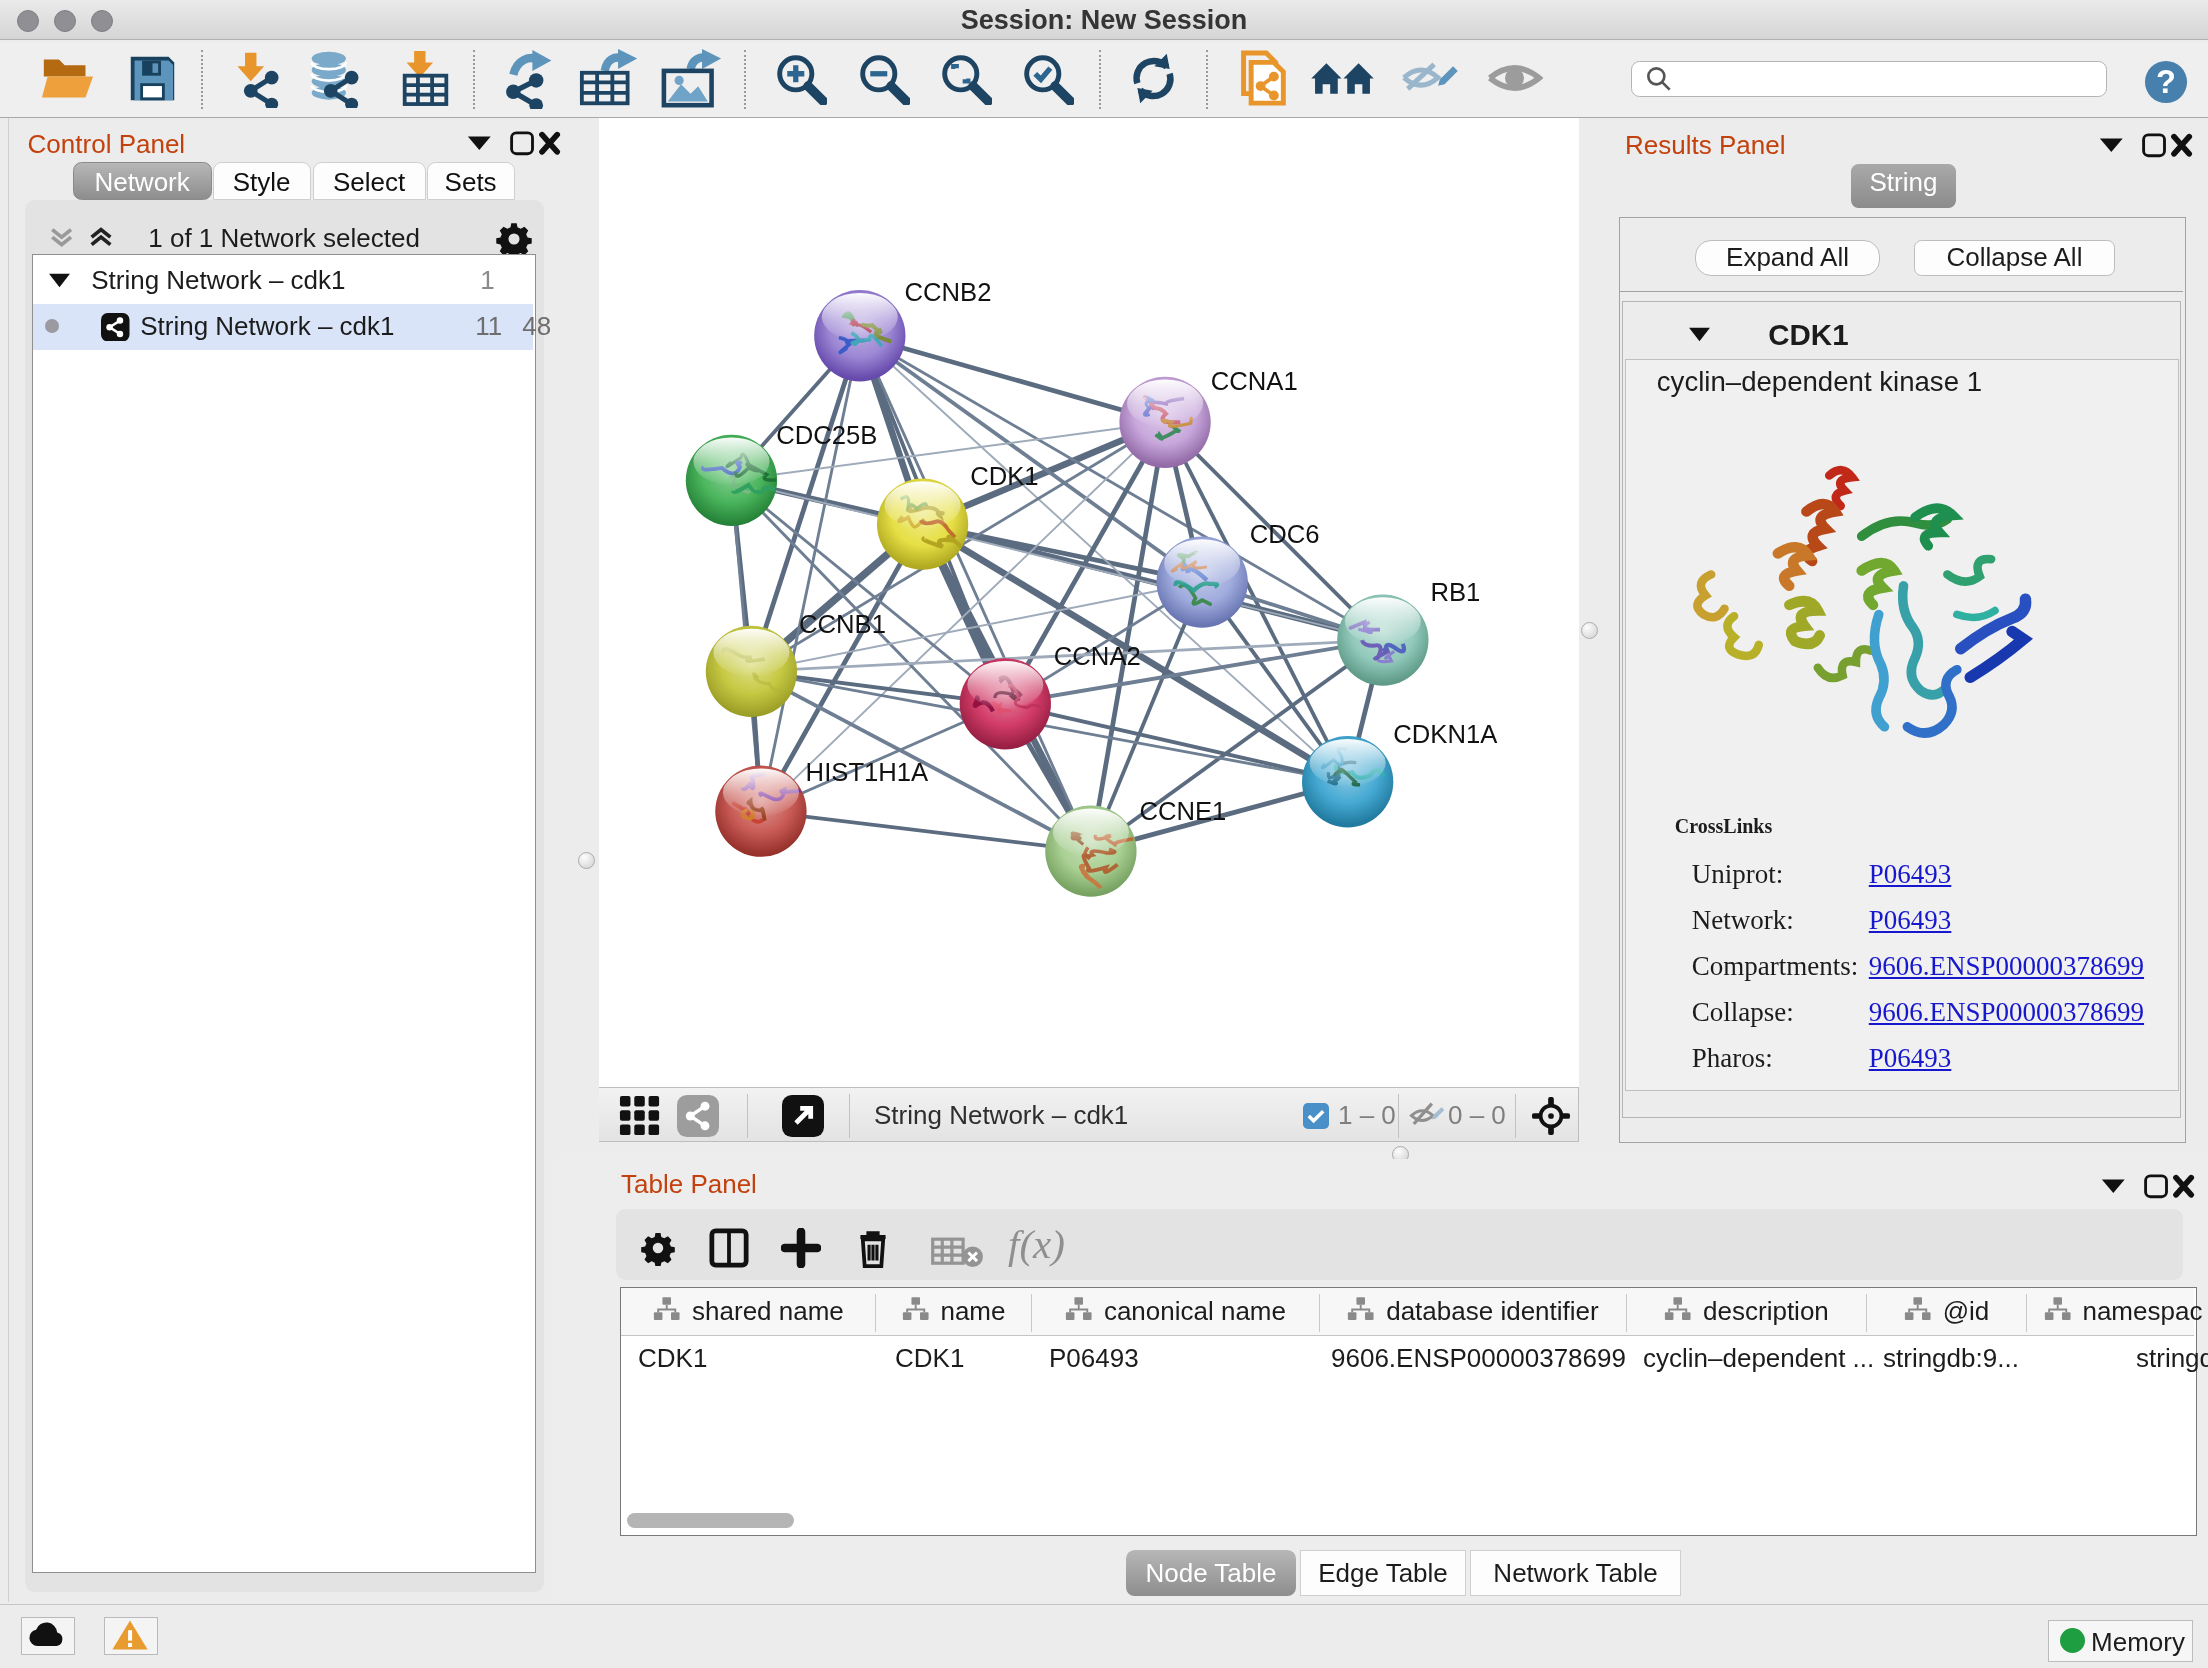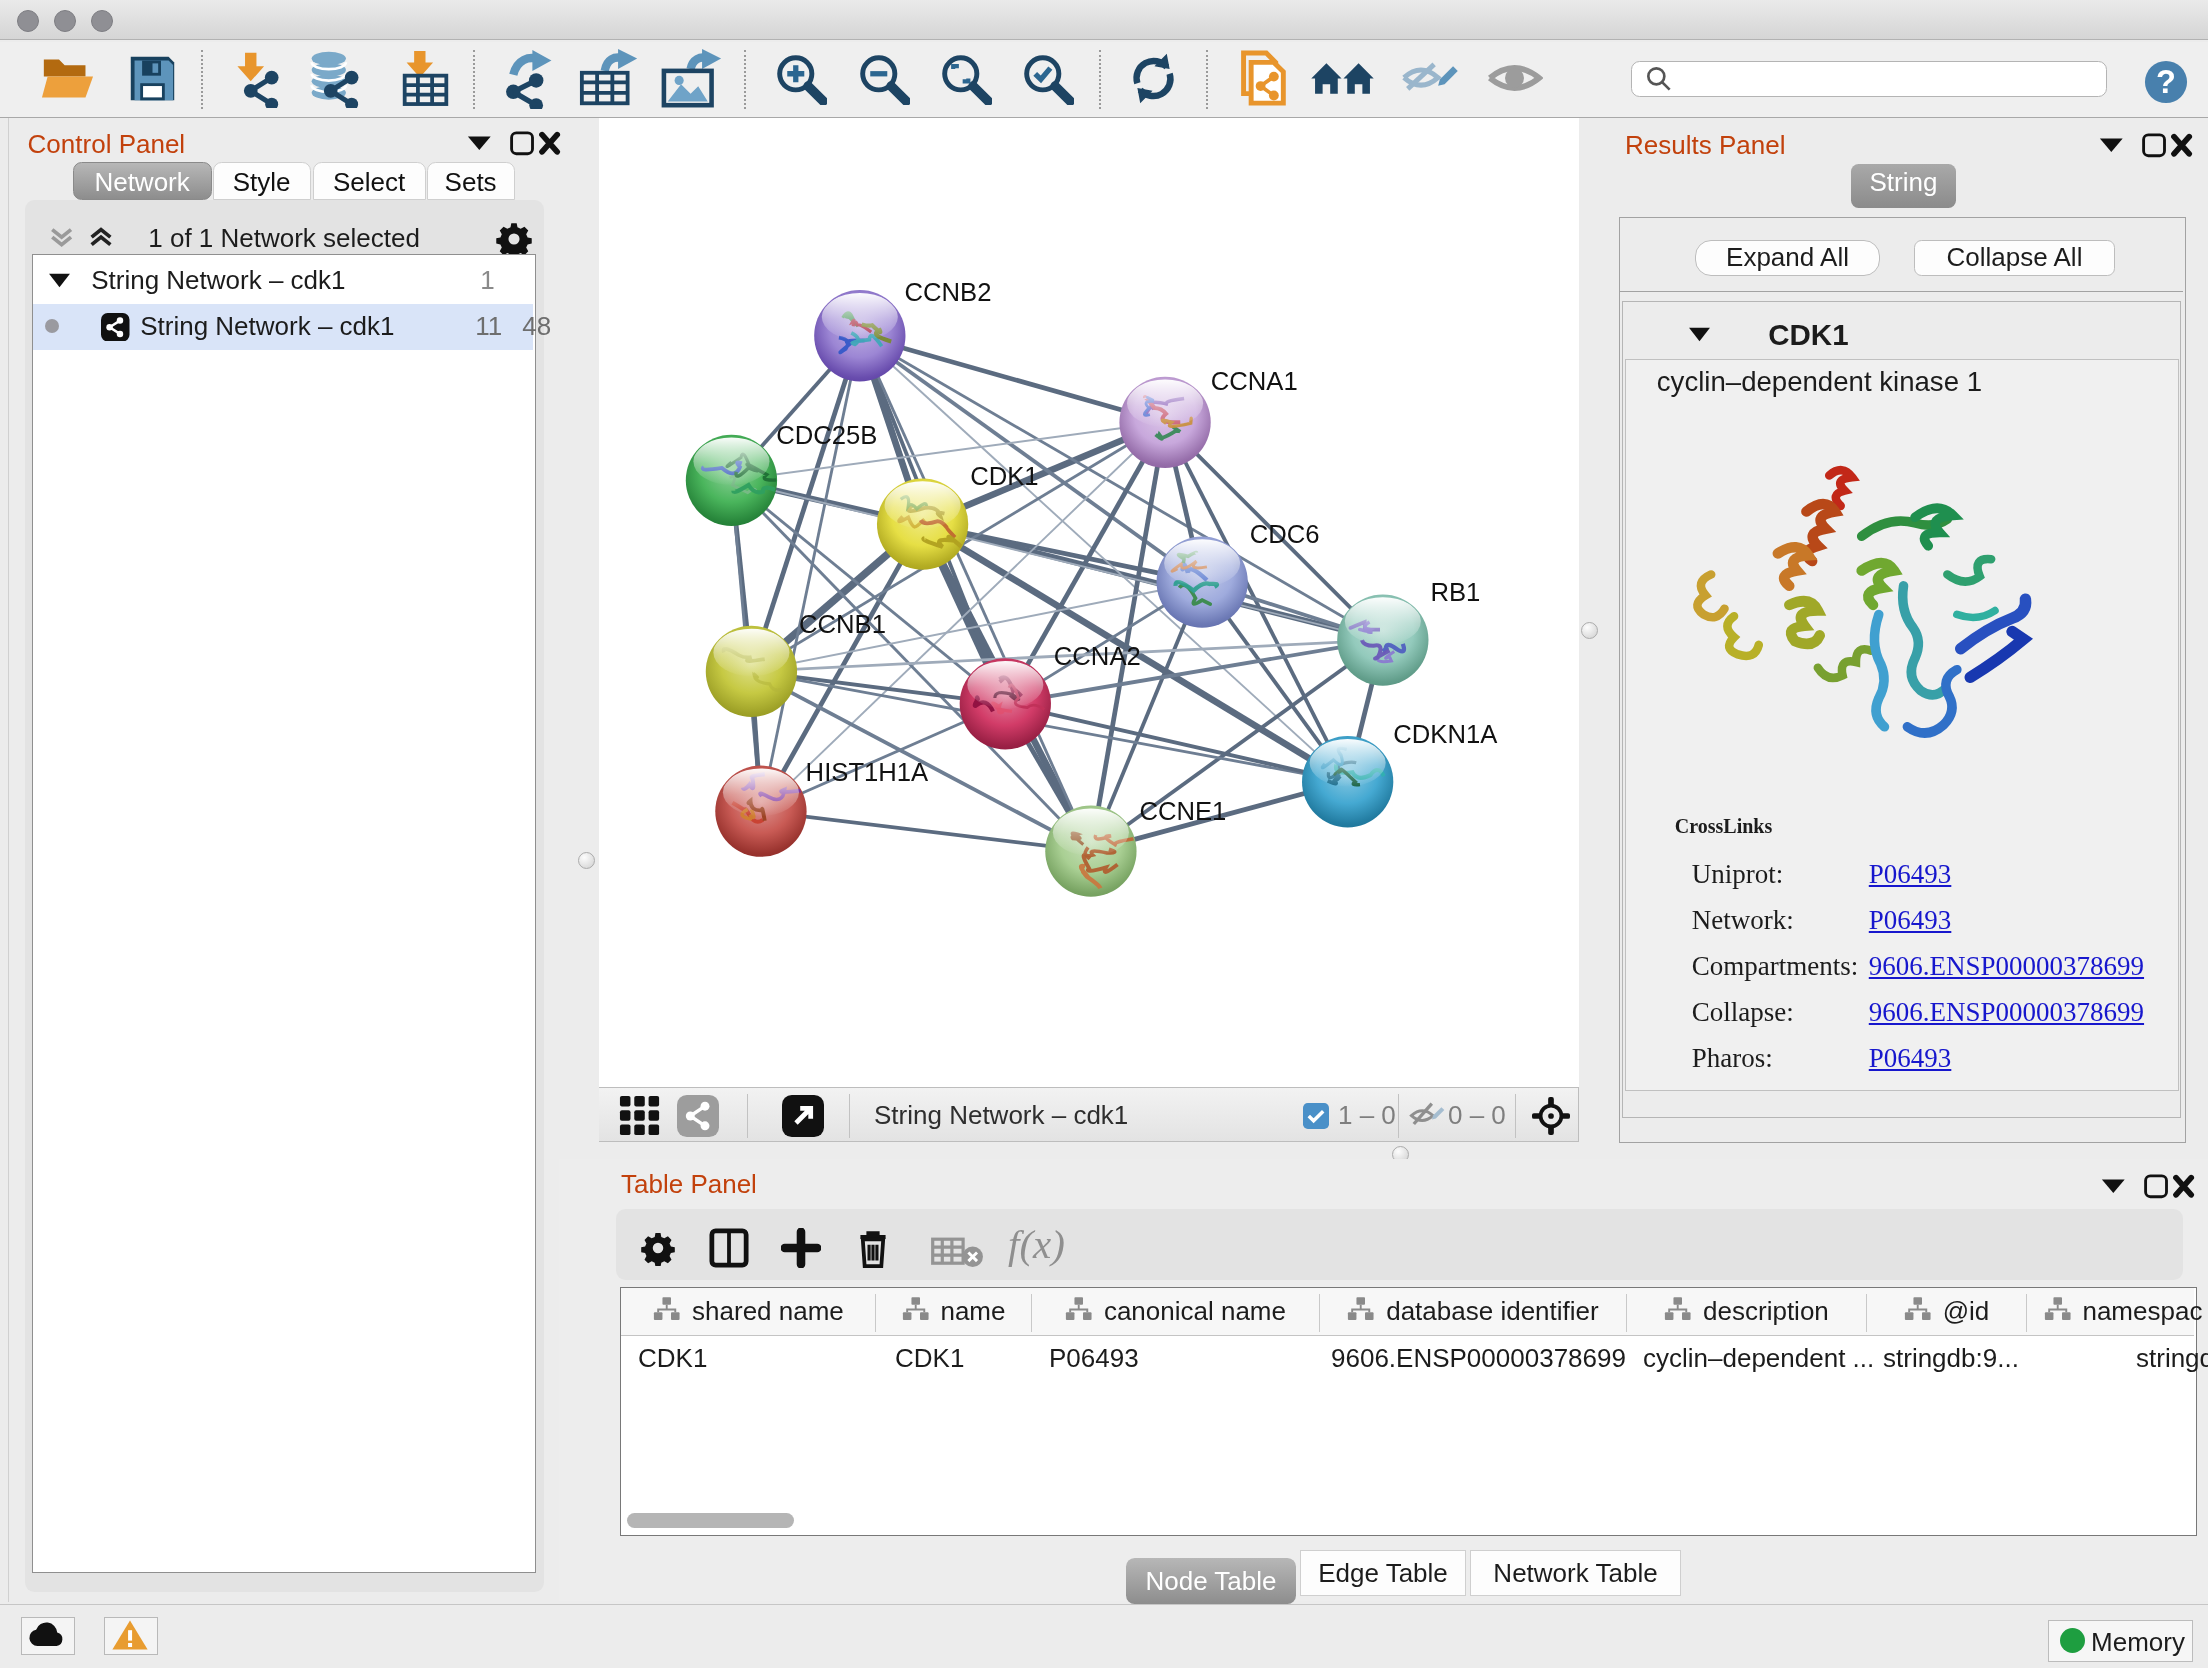--- a/index.html
+++ b/index.html
@@ -52,20 +52,21 @@
 .knob { position:absolute; width:17px; height:17px; border-radius:50%;
   background:radial-gradient(circle at 35% 30%, #fdfdfd, #cfcfcf); border:1px solid #ababab; }
 </style>
 </head>
 <body>
 
 <div id="titlebar">
   <div class="tl" style="left:17px;"></div>
   <div class="tl" style="left:54px;"></div>
   <div class="tl" style="left:91px;"></div>
+  <div id="wtitle">Session: New Session</div>
 </div>
 
 <div id="toolbar">
   <svg class="tbi" style="left:40px" width="55" height="53" viewBox="0 0 29 28">
     <path fill="#b36a10" d="M2 4 h8 l3 3 h11 v6 H2 Z"></path>
     <path fill="#eda03c" d="M4 13 h24 l-4 11 H1 Z"></path>
   </svg>
   <svg class="tbi" style="left:127px;top:10.5px" width="51" height="51" viewBox="0 0 27 27">
     <path fill="#18415e" d="M2 2 h20 l3 3 v20 H2 Z"></path>
     <path fill="#5d94bb" d="M4 4 h18 l2.4 2.4 V25 H4 Z"></path>
@@ -731,21 +732,21 @@
     <div style="position:absolute;left:17px;top:55px;font-size:26px;">CDK1</div>
     <div style="position:absolute;left:274px;top:55px;font-size:26px;">CDK1</div>
     <div style="position:absolute;left:428px;top:55px;font-size:26px;">P06493</div>
     <div style="position:absolute;left:710px;top:55px;font-size:26px;">9606.ENSP00000378699</div>
     <div style="position:absolute;left:1022px;top:55px;font-size:26px;">cyclin–dependent ...</div>
     <div style="position:absolute;left:1262px;top:55px;font-size:26px;">stringdb:9...</div>
     <div style="position:absolute;left:1515px;top:55px;font-size:26px;">stringdb</div>
     <div style="position:absolute;left:5.7px;top:225px;width:167px;height:15px;border-radius:7.6px;background:#b5b5b5;"></div>
   </div>
   <div style="position:absolute;left:567px;top:391px;width:170px;height:46px;border-radius:8.6px;background:linear-gradient(#b7b7b7,#8d8d8d);
-       color:#fff;font-size:26px;text-align:center;line-height:46px;margin-top:8px;">Node Table</div>
+       color:#fff;font-size:26px;text-align:center;line-height:46px;">Node Table</div>
   <div style="position:absolute;left:741px;top:391px;width:166px;height:46px;background:#fdfdfd;border:1px solid #cfcfcf;
        font-size:26px;text-align:center;line-height:44px;">Edge Table</div>
   <div style="position:absolute;left:911px;top:391px;width:211px;height:46px;background:#fdfdfd;border:1px solid #cfcfcf;
        font-size:26px;text-align:center;line-height:44px;">Network Table</div>
 </div>
 
 <div id="statusbar">
   <div class="sbtn" style="left:21px;">
     <svg width="44" height="30" viewBox="0 0 32 22" style="margin:1.9px 0 0 2.9px;">
       <path fill="#111" d="M9 19a6 6 0 0 1-1-11.9A8 8 0 0 1 23.5 9.2 5 5 0 0 1 23 19z"></path>

